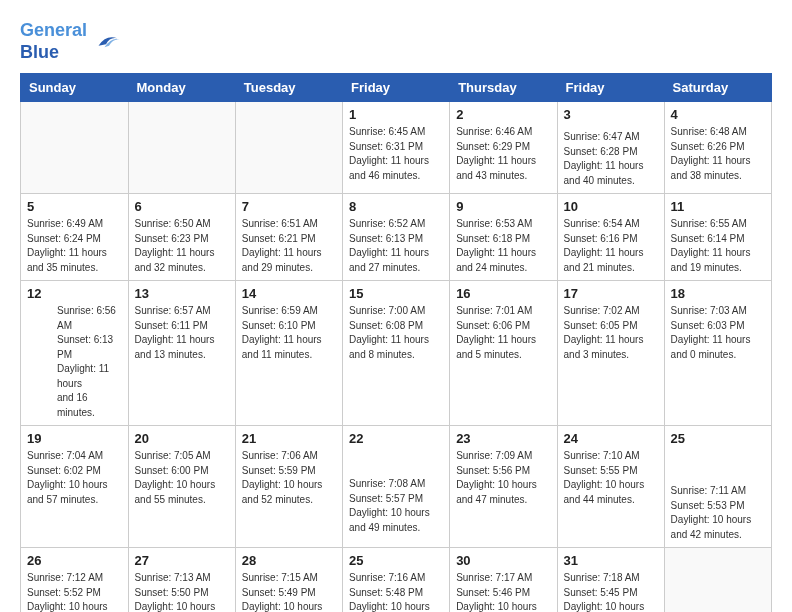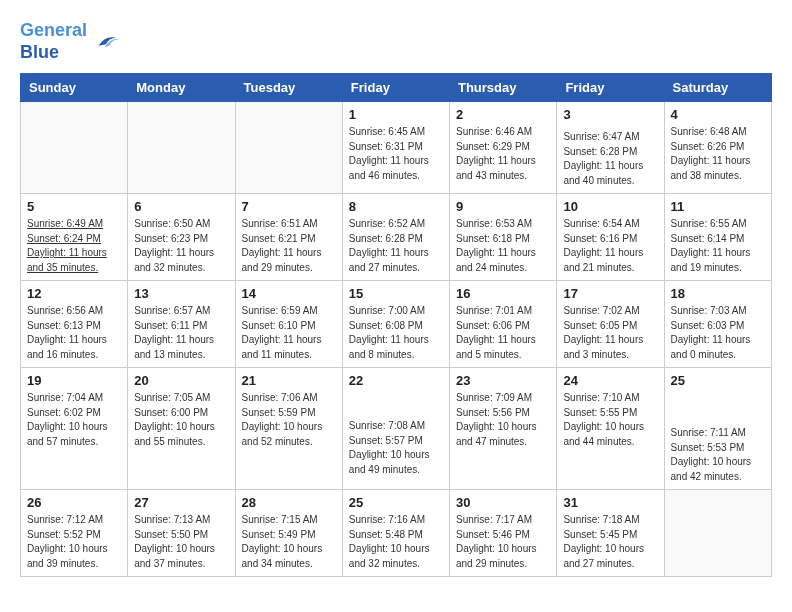--- a/index.html
+++ b/index.html
@@ -150,21 +150,21 @@
           <span class="day-num">4</span>
           <div class="day-info" style="white-space: pre-line;">Sunrise: 6:48 AM
 Sunset: 6:26 PM
 Daylight: 11 hours
 and 38 minutes.</div>
         </td>
       </tr>
       <tr>
         <td>
           <span class="day-num">5</span>
-          <div class="day-info" style="white-space: pre-line; text-decoration: underline;">Sunrise: 6:49 AM
+          <div class="day-info" style="white-space: pre-line;">Sunrise: 6:49 AM
 Sunset: 6:24 PM
 Daylight: 11 hours
 and 35 minutes.</div>
         </td>
         <td>
           <span class="day-num">6</span>
           <div class="day-info" style="white-space: pre-line;">Sunrise: 6:50 AM
 Sunset: 6:23 PM
 Daylight: 11 hours
 and 32 minutes.</div>
@@ -172,21 +172,21 @@
         <td>
           <span class="day-num">7</span>
           <div class="day-info" style="white-space: pre-line;">Sunrise: 6:51 AM
 Sunset: 6:21 PM
 Daylight: 11 hours
 and 29 minutes.</div>
         </td>
         <td>
           <span class="day-num">8</span>
           <div class="day-info" style="white-space: pre-line;">Sunrise: 6:52 AM
-Sunset: 6:28 PM
+Sunset: 6:13 PM
 Daylight: 11 hours
 and 27 minutes.</div>
         </td>
         <td>
           <span class="day-num">9</span>
           <div class="day-info" style="white-space: pre-line;">Sunrise: 6:53 AM
 Sunset: 6:18 PM
 Daylight: 11 hours
 and 24 minutes.</div>
         </td>
@@ -201,21 +201,21 @@
           <span class="day-num">11</span>
           <div class="day-info" style="white-space: pre-line;">Sunrise: 6:55 AM
 Sunset: 6:14 PM
 Daylight: 11 hours
 and 19 minutes.</div>
         </td>
       </tr>
       <tr>
         <td>
           <span class="day-num">12</span>
-          <div class="day-info" style="white-space: pre-line;">Sunrise: 6:56 AM
+          <div class="day-info" style="white-space: pre-line; margin-left: 30px;">Sunrise: 6:56 AM
 Sunset: 6:13 PM
 Daylight: 11 hours
 and 16 minutes.</div>
         </td>
         <td>
           <span class="day-num">13</span>
           <div class="day-info" style="white-space: pre-line;">Sunrise: 6:57 AM
 Sunset: 6:11 PM
 Daylight: 11 hours
 and 13 minutes.</div>

